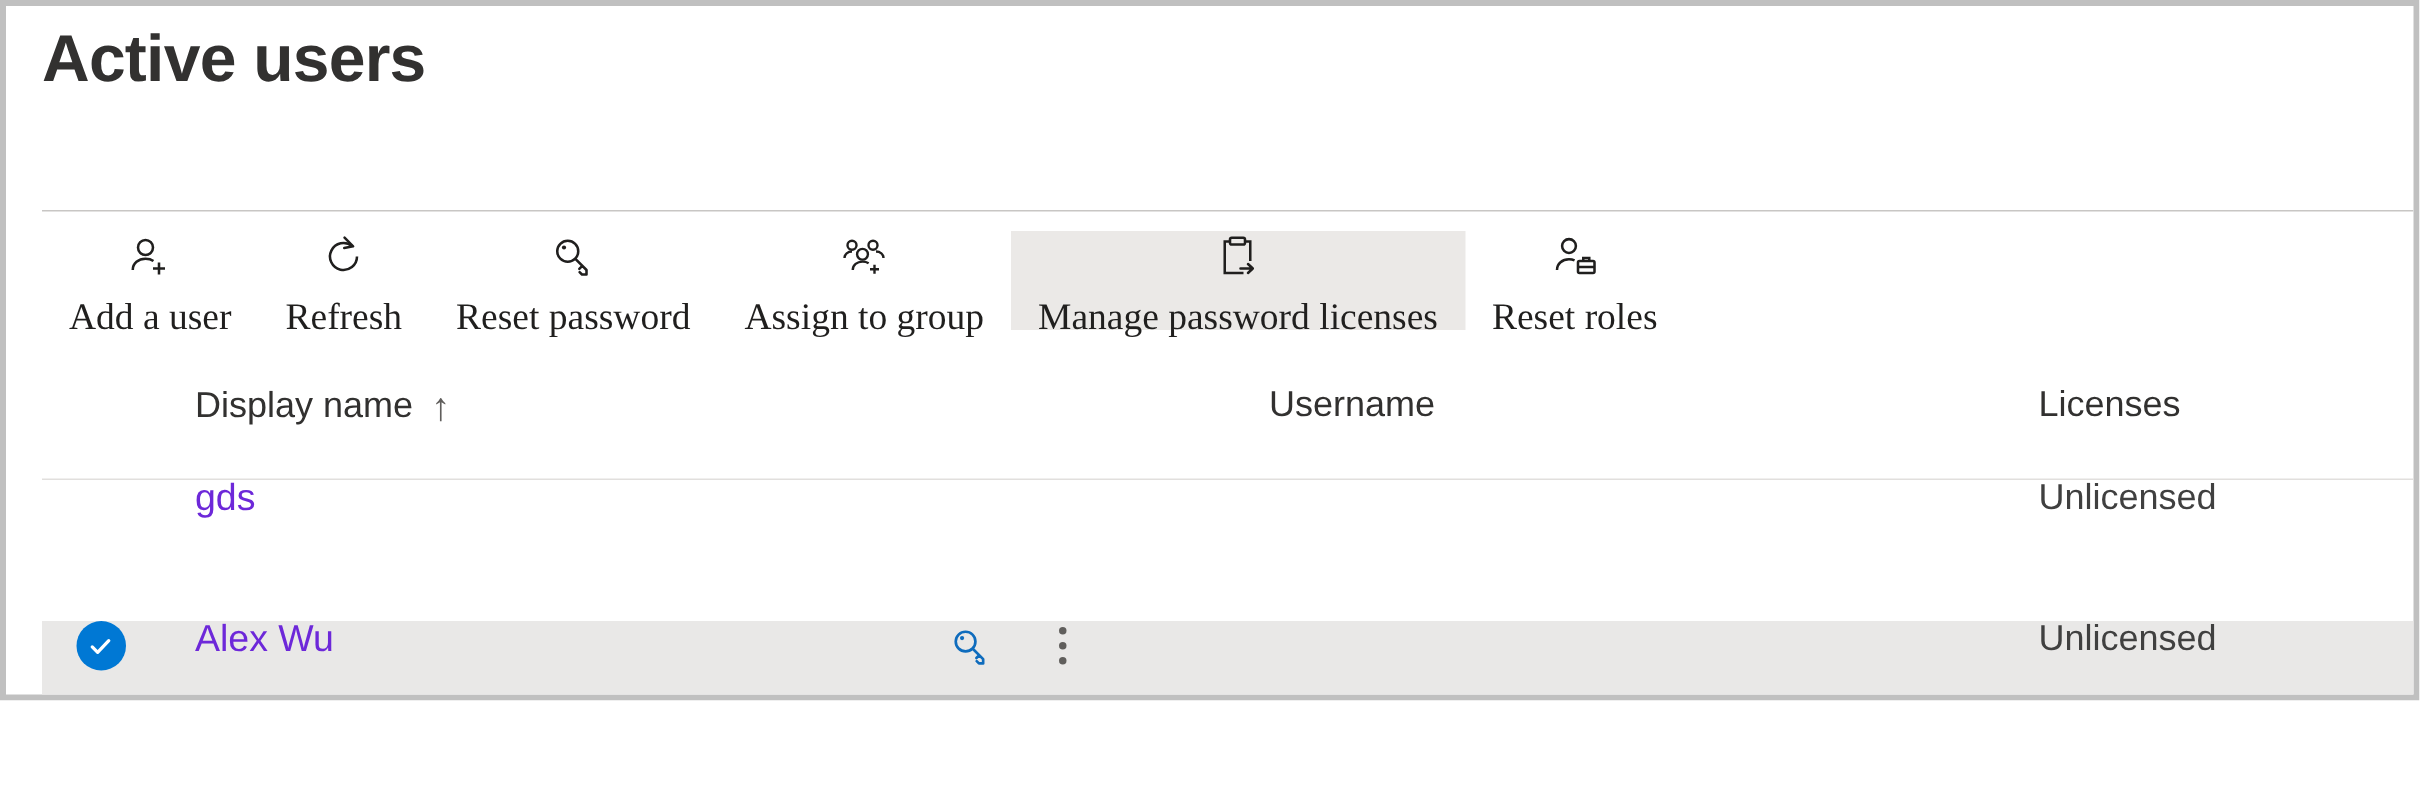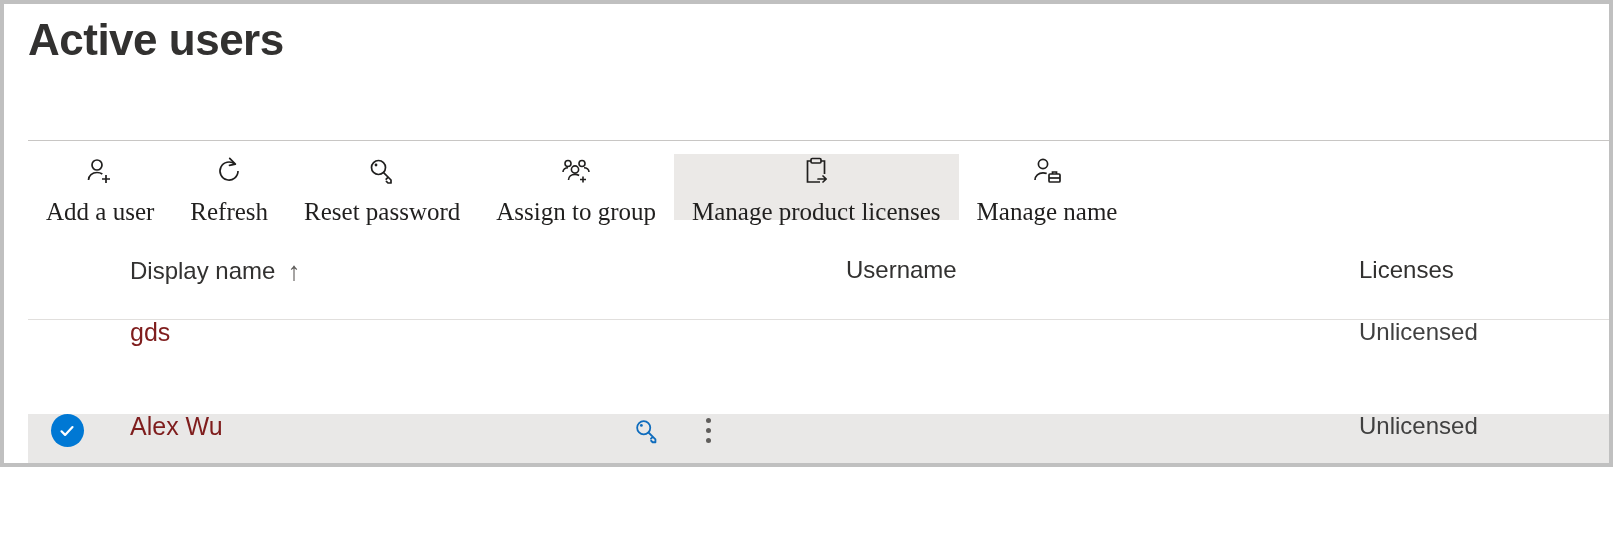--- a/index.html
+++ b/index.html
@@ -145,21 +145,21 @@
     line-height: 1;
   }
   .col-head.sortable { cursor: pointer; }
   .sort-arrow {
     font-size: 26px;
     color: #605e5c;
     line-height: 1;
   }
   .name-text {
     font-size: 25px;
-    color: #7f1d1d;
+    color: #6d28d9;
     line-height: 1;
   }
   .lic-text {
     font-size: 24px;
     color: #404040;
     line-height: 1;
   }
   
   .checkbox-circle {
     width: 33px;
@@ -255,34 +255,34 @@
 
     <div class="cmd is-highlighted">
       <span class="cmd-icon">
         <svg width="32" height="32" viewBox="0 0 32 32" fill="none" stroke="currentColor" stroke-width="1.7">
           <path d="M11 6H7.5v21H20"></path>
           <path d="M21 6h3.5v13"></path>
           <rect x="11" y="3.5" width="10" height="4.5" rx="1.2"></rect>
           <path d="M18 24h8M23 21l3.2 3-3.2 3" stroke-linejoin="round" stroke-linecap="round"></path>
         </svg>
       </span>
-      <span class="cmd-label">Manage product licenses</span>
+      <span class="cmd-label">Manage password licenses</span>
     </div>
 
     <div class="cmd">
       <span class="cmd-icon">
         <svg width="32" height="32" viewBox="0 0 32 32" fill="none" stroke="currentColor" stroke-width="1.7">
           <circle cx="12" cy="9" r="4.6"></circle>
           <path d="M4 25c0-4.3 3.6-7.2 8-7.2 1.3 0 2.6.3 3.7.8"></path>
           <rect x="18" y="19" width="11" height="8" rx="1"></rect>
           <path d="M21.5 19v-2h4v2"></path>
           <path d="M18 23h11"></path>
         </svg>
       </span>
-      <span class="cmd-label">Manage name</span>
+      <span class="cmd-label">Reset roles</span>
     </div>
 
   </div>
 
   <div class="table">
 
     <div class="row header-row">
       <div class="cell-check"></div>
       <div class="cell-name">
         <span class="col-head sortable">

